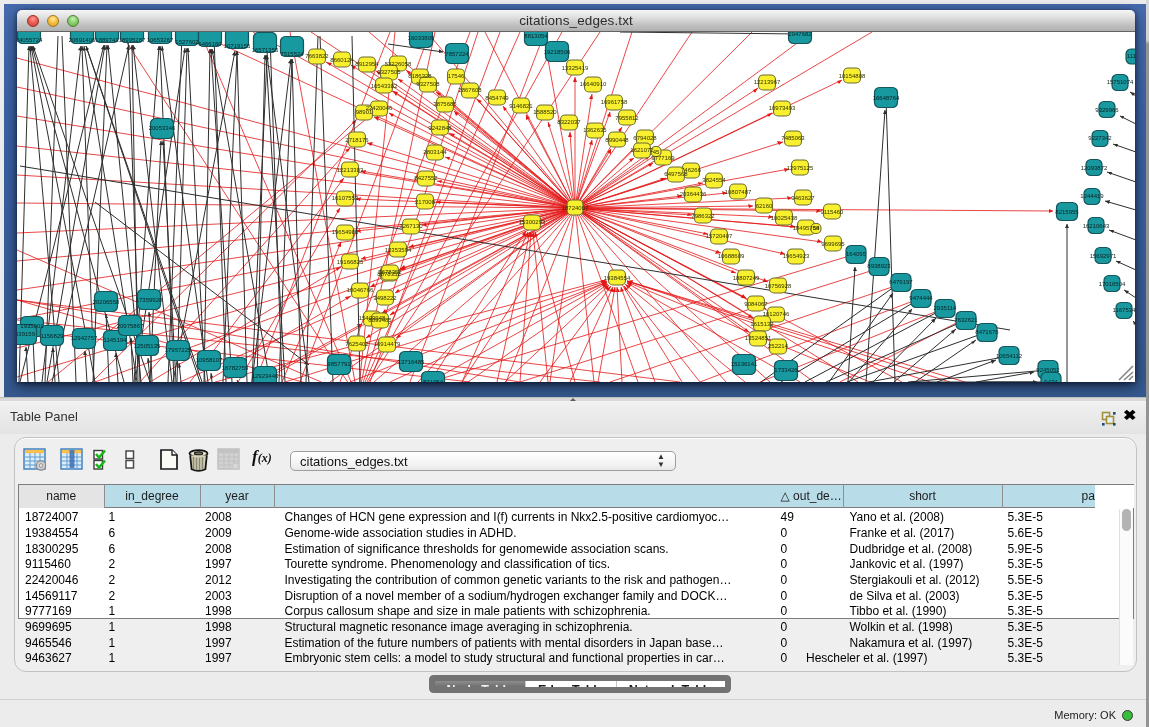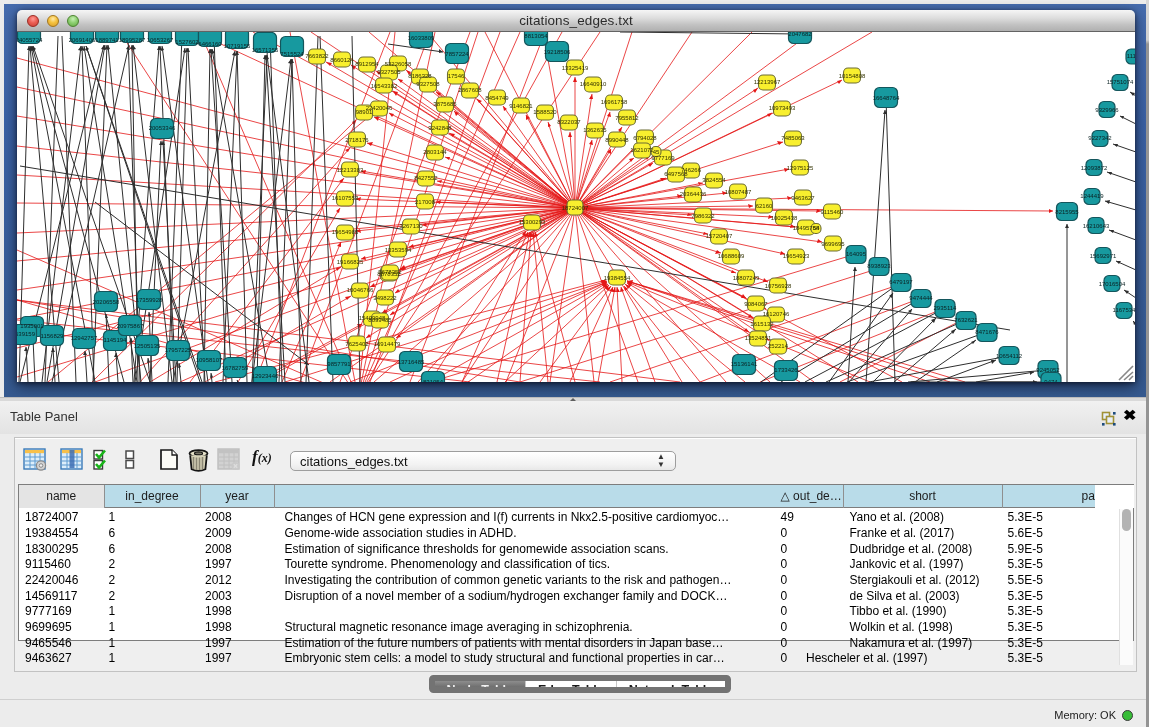--- a/index.html
+++ b/index.html
@@ -11,25 +11,25 @@
 .b2{left:30px;background:radial-gradient(circle at 50% 30%,#ffe9a8 0%,#f5c23e 45%,#d89c2b 100%);border:1px solid #a3761d}
 .b3{left:50px;background:radial-gradient(circle at 50% 30%,#c6efb4 0%,#8ed072 45%,#62a943 100%);border:1px solid #4c8230}
 .canvas{position:relative;width:1118px;height:350.5px;background:#fff}
 .rightstrip{position:absolute;right:0;top:0;width:3px;height:727px;background:linear-gradient(180deg,#d7d7d7 0,#d0d0d0 40px,#949494 44px,#949494 100%)}
 .tpanel{position:absolute;left:0;top:397px;width:1146px;height:330px;background:#ececec}
 .split{position:absolute;left:0;top:0;width:100%;height:4px;background:#d9d9d9;border-top:1px solid #bcbcbc}
 .split .tri{position:absolute;left:569px;top:0px;width:0;height:0;border-left:4px solid transparent;border-right:4px solid transparent;border-bottom:4px solid #5f5f5f}
 .phead{position:absolute;left:0;top:4px;width:100%;height:33px;background:linear-gradient(180deg,#f1f1f1,#e3e3e3)}
 .phead .pt{position:absolute;left:10px;top:8px;font-size:13px;color:#333}
 .phead .x{position:absolute;left:1124px;top:6px;font-size:14px;font-weight:bold;color:#000;transform:scaleX(1.15)}
-.whitebox{position:absolute;left:14px;top:40px;width:1123px;height:235px;background:#efefef;border:1px solid #c2c2c2;border-radius:0;box-shadow:inset 0 1px 0 #fff}
+.whitebox{position:absolute;left:14px;top:40px;width:1123px;height:235px;background:#efefef;border:1px solid #c2c2c2;border-radius:12px;box-shadow:inset 0 1px 0 #fff}
 .combo{position:absolute;left:275px;top:13px;width:386px;height:20px;background:linear-gradient(180deg,#ffffff,#f2f2f2 70%,#e8e8e8);border:1px solid #9d9d9d;border-radius:5px;font-size:13px;color:#111;padding:2px 0 0 9px}
 .combo .ar{position:absolute;right:10px;top:1px;font-size:8px;color:#333;line-height:8px}
 .ftext{position:absolute;left:237px;top:9px;font-family:"Liberation Serif",serif;font-style:italic;font-weight:bold;color:#111}
-.tblwrap{position:absolute;left:3px;top:45.5px;width:1116px;height:157px;background:#fff;border:1px solid #7d7d7d}
+.tblwrap{position:absolute;left:3px;top:45.5px;width:1116px;height:135px;background:#fff;border:1px solid #7d7d7d}
 .thead{position:absolute;left:0;top:0;width:100%;height:23px;background:#b9dce9}
 .thead .c{position:absolute;top:0;height:23px;border-right:1px solid #8f8f8f;font-size:12px;color:#1c1c1c;text-align:center;padding-top:4px}
 .thead{border-bottom:1px solid #7d7d7d}
 .tbody{position:absolute;left:0;top:24px;width:1098px;height:156px;overflow:hidden}
 .tr{position:absolute;left:0;width:100%;height:15.65px;font-size:12px;color:#000}
 .tr span{position:absolute;top:1px;white-space:nowrap}
 .sbar{position:absolute;right:0;top:24px;width:14.5px;height:156px;background:#fbfbfb;border-left:1px solid #e0e0e0}
 .sbar .th{position:absolute;left:2.5px;top:0px;width:9px;height:22px;background:#b3b3b3;border-radius:5px}
 .segs{position:absolute;left:428.5px;top:278px;height:18px;display:flex;border:6px solid #737373;border-radius:4.5px;overflow:hidden;background:#fff}
 .seg{font-size:12.5px;font-weight:bold;padding:1.5px 12px 0;color:#1a1a1a}
@@ -457,20 +457,21 @@
             <span style="left:186px">2003</span>
             <span style="left:265.5px">Disruption of a novel member of a sodium/hydrogen exchanger family and DOCK…</span>
             <span style="left:761.5px">0</span>
             <span style="left:830.5px">de Silva et al. (2003)</span>
             <span style="left:988.5px">5.3E‑5</span>
           </div>
           <div class="tr" style="top:94.7px">
             <span style="left:6px">9777169</span>
             <span style="left:89.5px">1</span>
             <span style="left:186px">1998</span>
+            <span style="left:265.5px">Corpus callosum shape and size in male patients with schizophrenia.</span>
             <span style="left:761.5px">0</span>
             <span style="left:830.5px">Tibbo et al. (1990)</span>
             <span style="left:988.5px">5.3E‑5</span>
           </div>
           <div class="tr" style="top:110.3px">
             <span style="left:6px">9699695</span>
             <span style="left:89.5px">1</span>
             <span style="left:186px">1998</span>
             <span style="left:265.5px">Structural magnetic resonance image averaging in schizophrenia.</span>
             <span style="left:761.5px">0</span>

